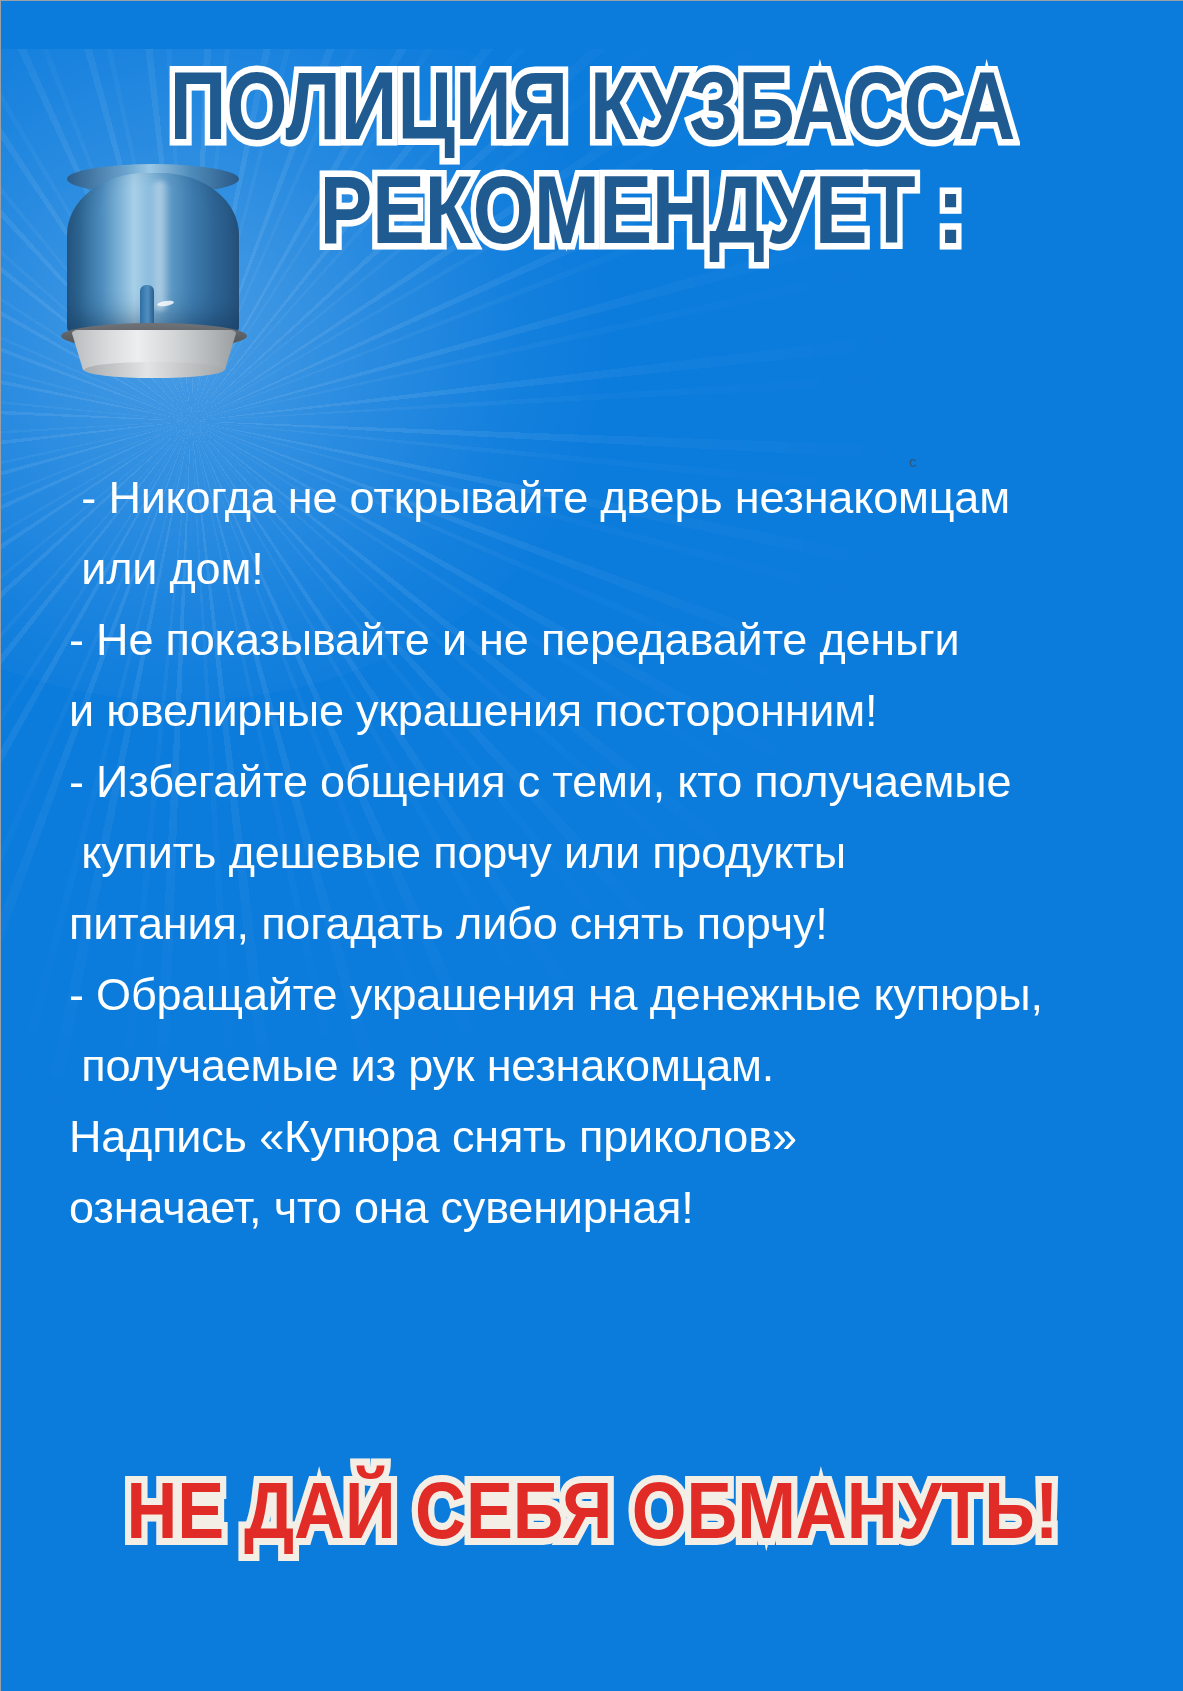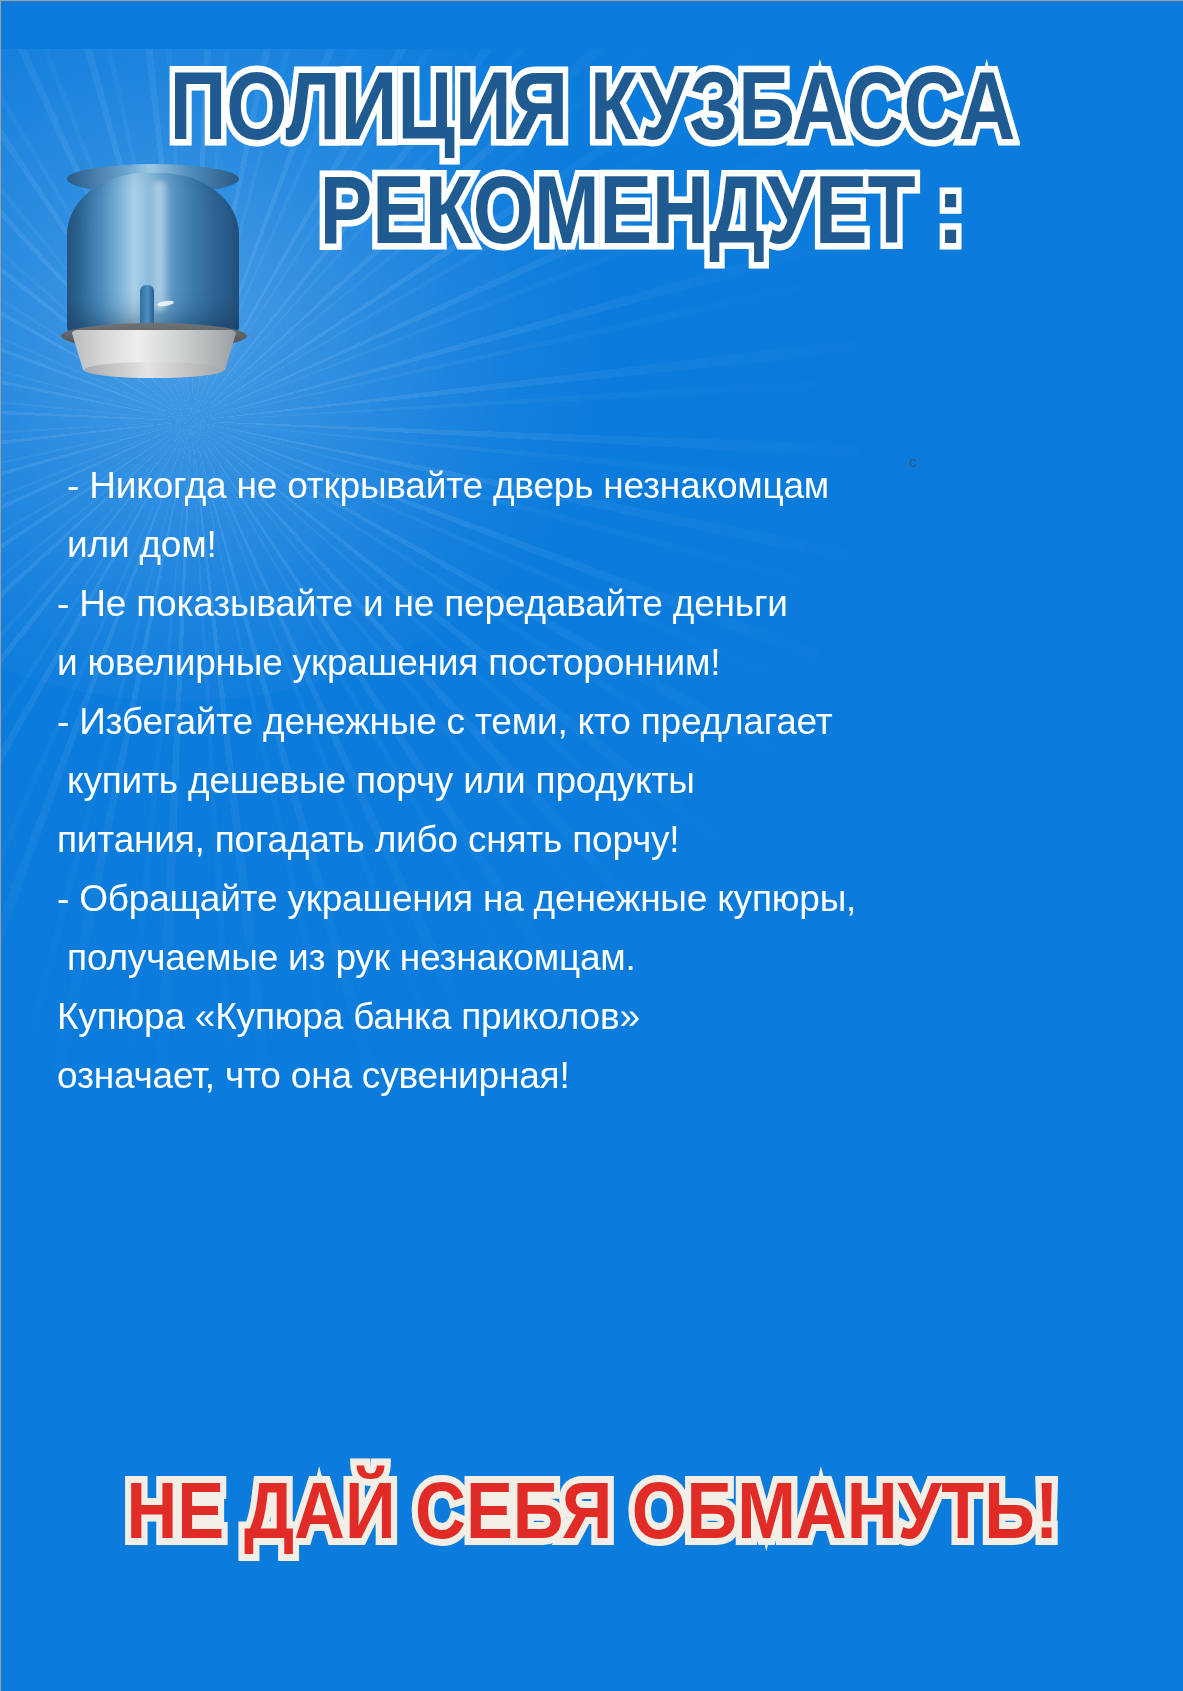--- a/index.html
+++ b/index.html
@@ -198,22 +198,22 @@
 
   
   .body-block {
     position: absolute;
     left: 56px;
     top: 455px;
     width: 1090px;
     color: #ffffff;
   }
   .body-block p {
-    margin: 0;
-    font-size: 37px;
+    margin: 12px;
+    font-size: 45px;
     line-height: 59px;
     font-weight: 400;
     white-space: pre;
     letter-spacing: -0.2px;
   }
 
   .artifact {
     position: absolute;
     left: 908px;
     top: 455px;
@@ -271,26 +271,26 @@
   <div class="headline">
     <span class="hl-line hl-1">ПОЛИЦИЯ КУЗБАССА</span>
     <span class="hl-line hl-2">РЕКОМЕНДУЕТ :</span>
   </div>
 
   <div class="body-block">
     <p> - Никогда не открывайте дверь незнакомцам</p>
     <p> или дом!</p>
     <p>- Не показывайте и не передавайте деньги</p>
     <p>и ювелирные украшения посторонним!</p>
-    <p>- Избегайте денежные с теми, кто предлагает</p>
+    <p>- Избегайте общения с теми, кто получаемые</p>
     <p> купить дешевые порчу или продукты</p>
     <p>питания, погадать либо снять порчу!</p>
     <p>- Обращайте украшения на денежные купюры,</p>
     <p> получаемые из рук незнакомцам.</p>
-    <p>Купюра «Купюра банка приколов»</p>
+    <p>Надпись «Купюра снять приколов»</p>
     <p>означает, что она сувенирная!</p>
   </div>
 
   <div class="artifact">c</div>
 
   <div class="banner">
     <span class="bn-text">НЕ ДАЙ СЕБЯ ОБМАНУТЬ!</span>
   </div>
 
 </div>

